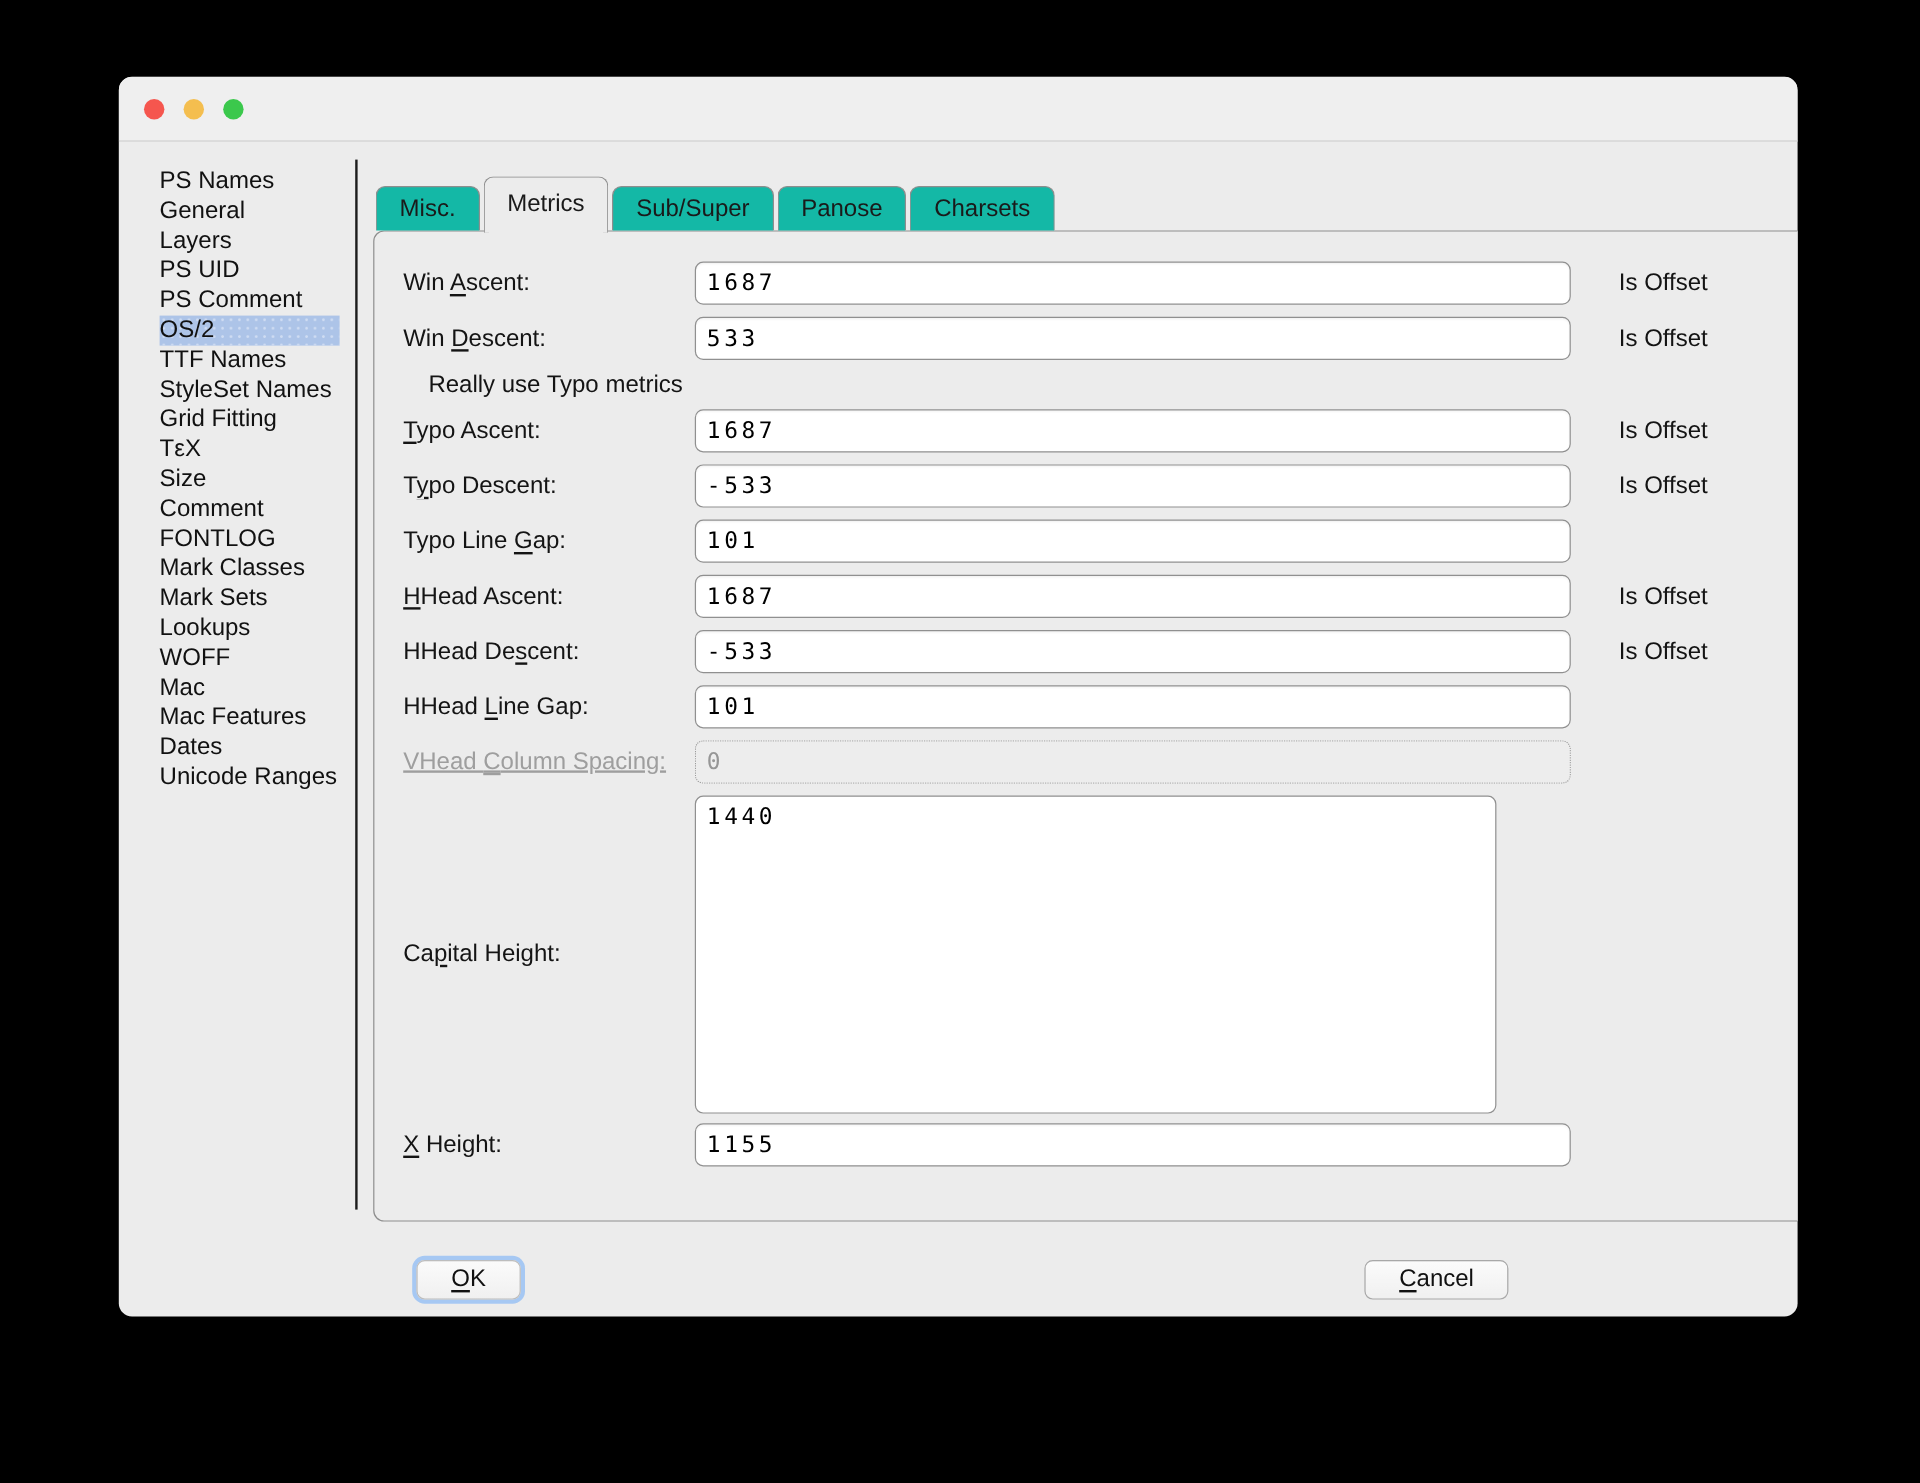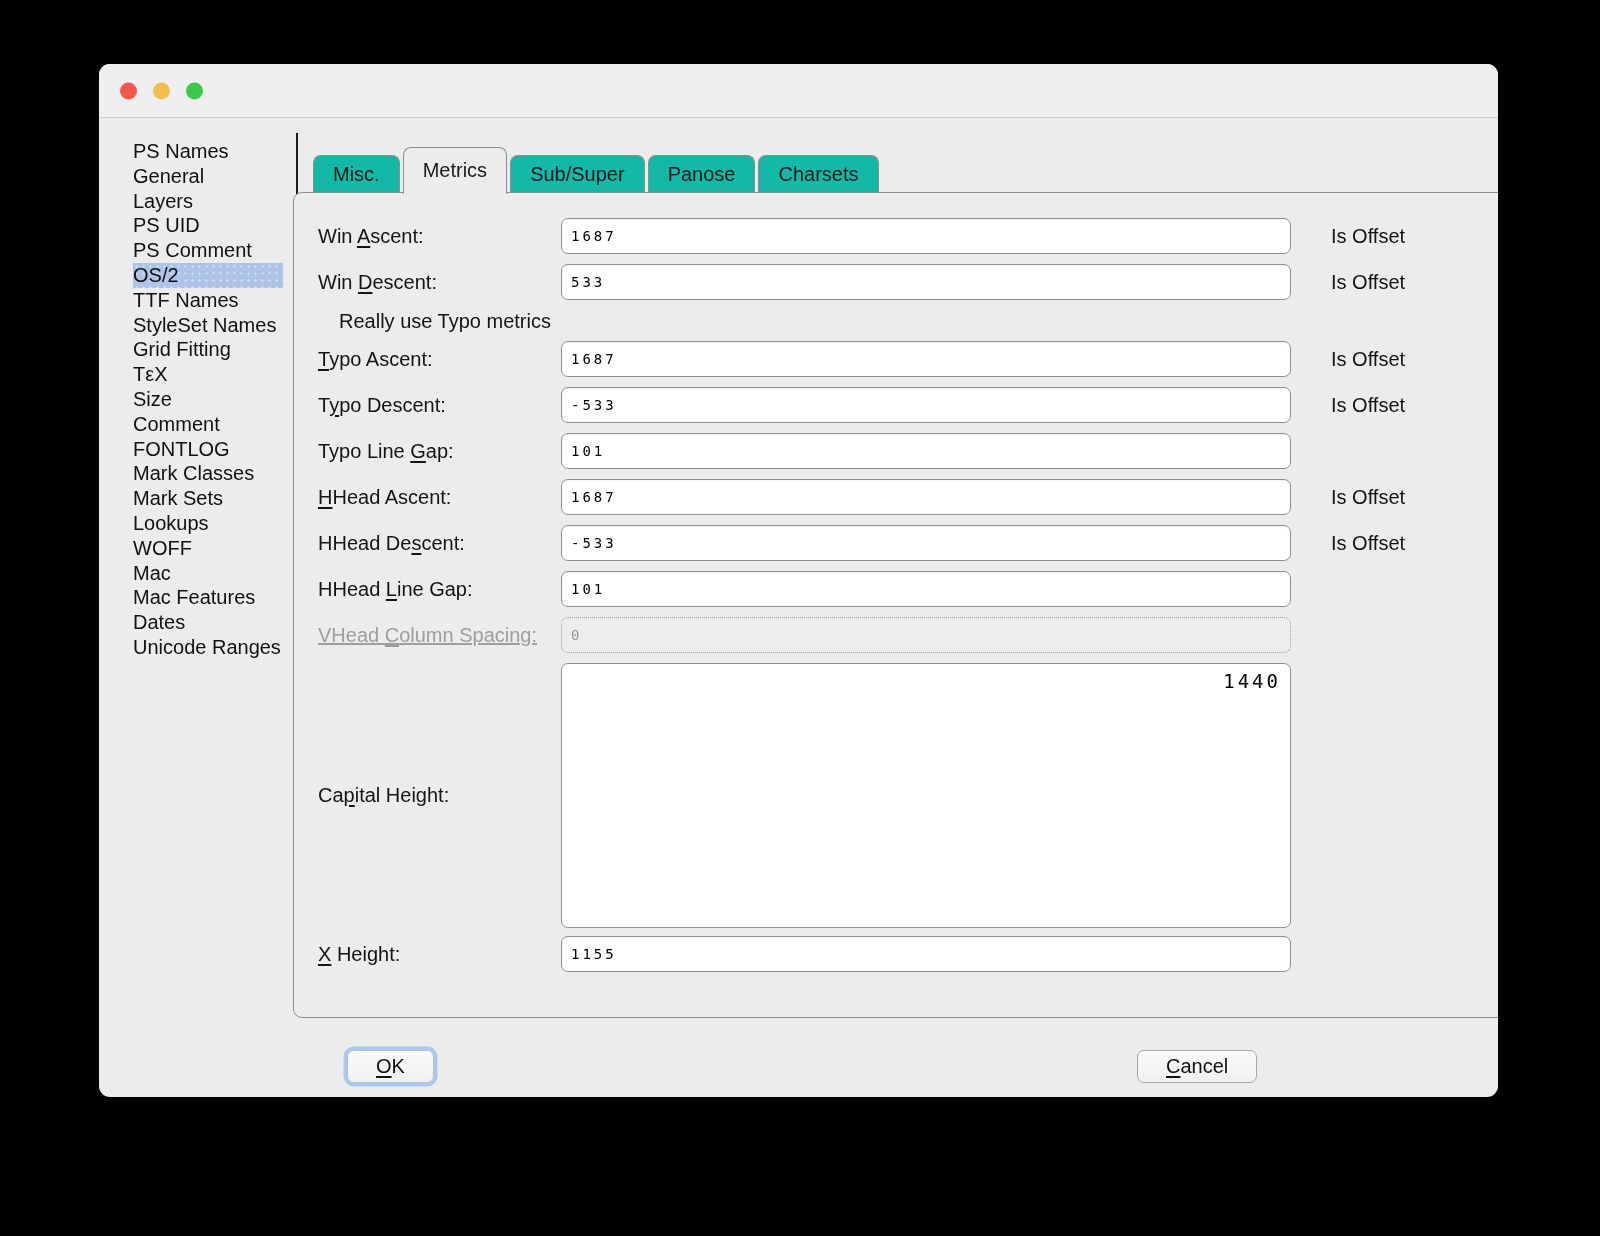--- a/index.html
+++ b/index.html
@@ -39,40 +39,40 @@
   .tab {
     height:37px; padding:0 19px; font-size:20px; color:#1a1a1a;
     background:#14b8a6; border:1.5px solid #8E8E8E; border-bottom:none;
     border-radius:8px 8px 0 0; display:flex; align-items:center; cursor:default;
   }
   .tab.active {
     height:46.5px; background:#ECECEC; margin-bottom:-1.5px; z-index:4;
   }
   
   .panel {
-    position:absolute; left:194px; top:128px; width:1268px; height:826px;
+    position:absolute; left:212px; top:128px; width:1268px; height:826px;
     border:1.5px solid #8E8E8E; border-radius:9px; background:#ECECEC;
     padding:25px 0 0 24px; z-index:2;
   }
   .row { display:flex; align-items:center; height:36px; margin-bottom:10px; }
   .row.capital { height:265px; margin-bottom:8px; }
   .lbl { width:243px; font-size:20px; color:#141414; white-space:nowrap; }
   .mn { text-decoration:underline; text-underline-offset:3px; }
   .field {
     width:730px; height:36px; background:#fff;
     border:1.5px solid #909090; border-radius:7px;
-    font-family:"DejaVu Sans Mono", monospace; font-size:14px; letter-spacing:3px;
+    font-family:"DejaVu Sans Mono", monospace; font-size:19px; letter-spacing:3px;
     padding:0 9px; color:#000; outline:none;
     box-shadow:inset 0 1px 2px rgba(0,0,0,0.06);
   }
   .field-big {
-    width:730px; height:265px; background:#fff;
+    width:668px; height:265px; background:#fff;
     border:1.5px solid #909090; border-radius:7px;
     font-family:"DejaVu Sans Mono", monospace; font-size:19px; letter-spacing:3px;
-    padding:6px 9px; color:#000; outline:none; resize:none; overflow:hidden;text-align:right;
+    padding:6px 9px; color:#000; outline:none; resize:none; overflow:hidden;
   }
   .row.disabled .lbl { color:#9E9E9E;text-decoration:underline; }
   .field.off {
     background:#EDEDED; border:1.5px dotted #9B9B9B; color:#969696;
     box-shadow:none;
   }
   .offset { margin-left:40px; font-size:20px; color:#141414; white-space:nowrap; }
   .section-row { height:22px; margin-bottom:9px; padding-left:21px; display:flex; align-items:center; font-size:20px; color:#141414; }
   
   .btn {

